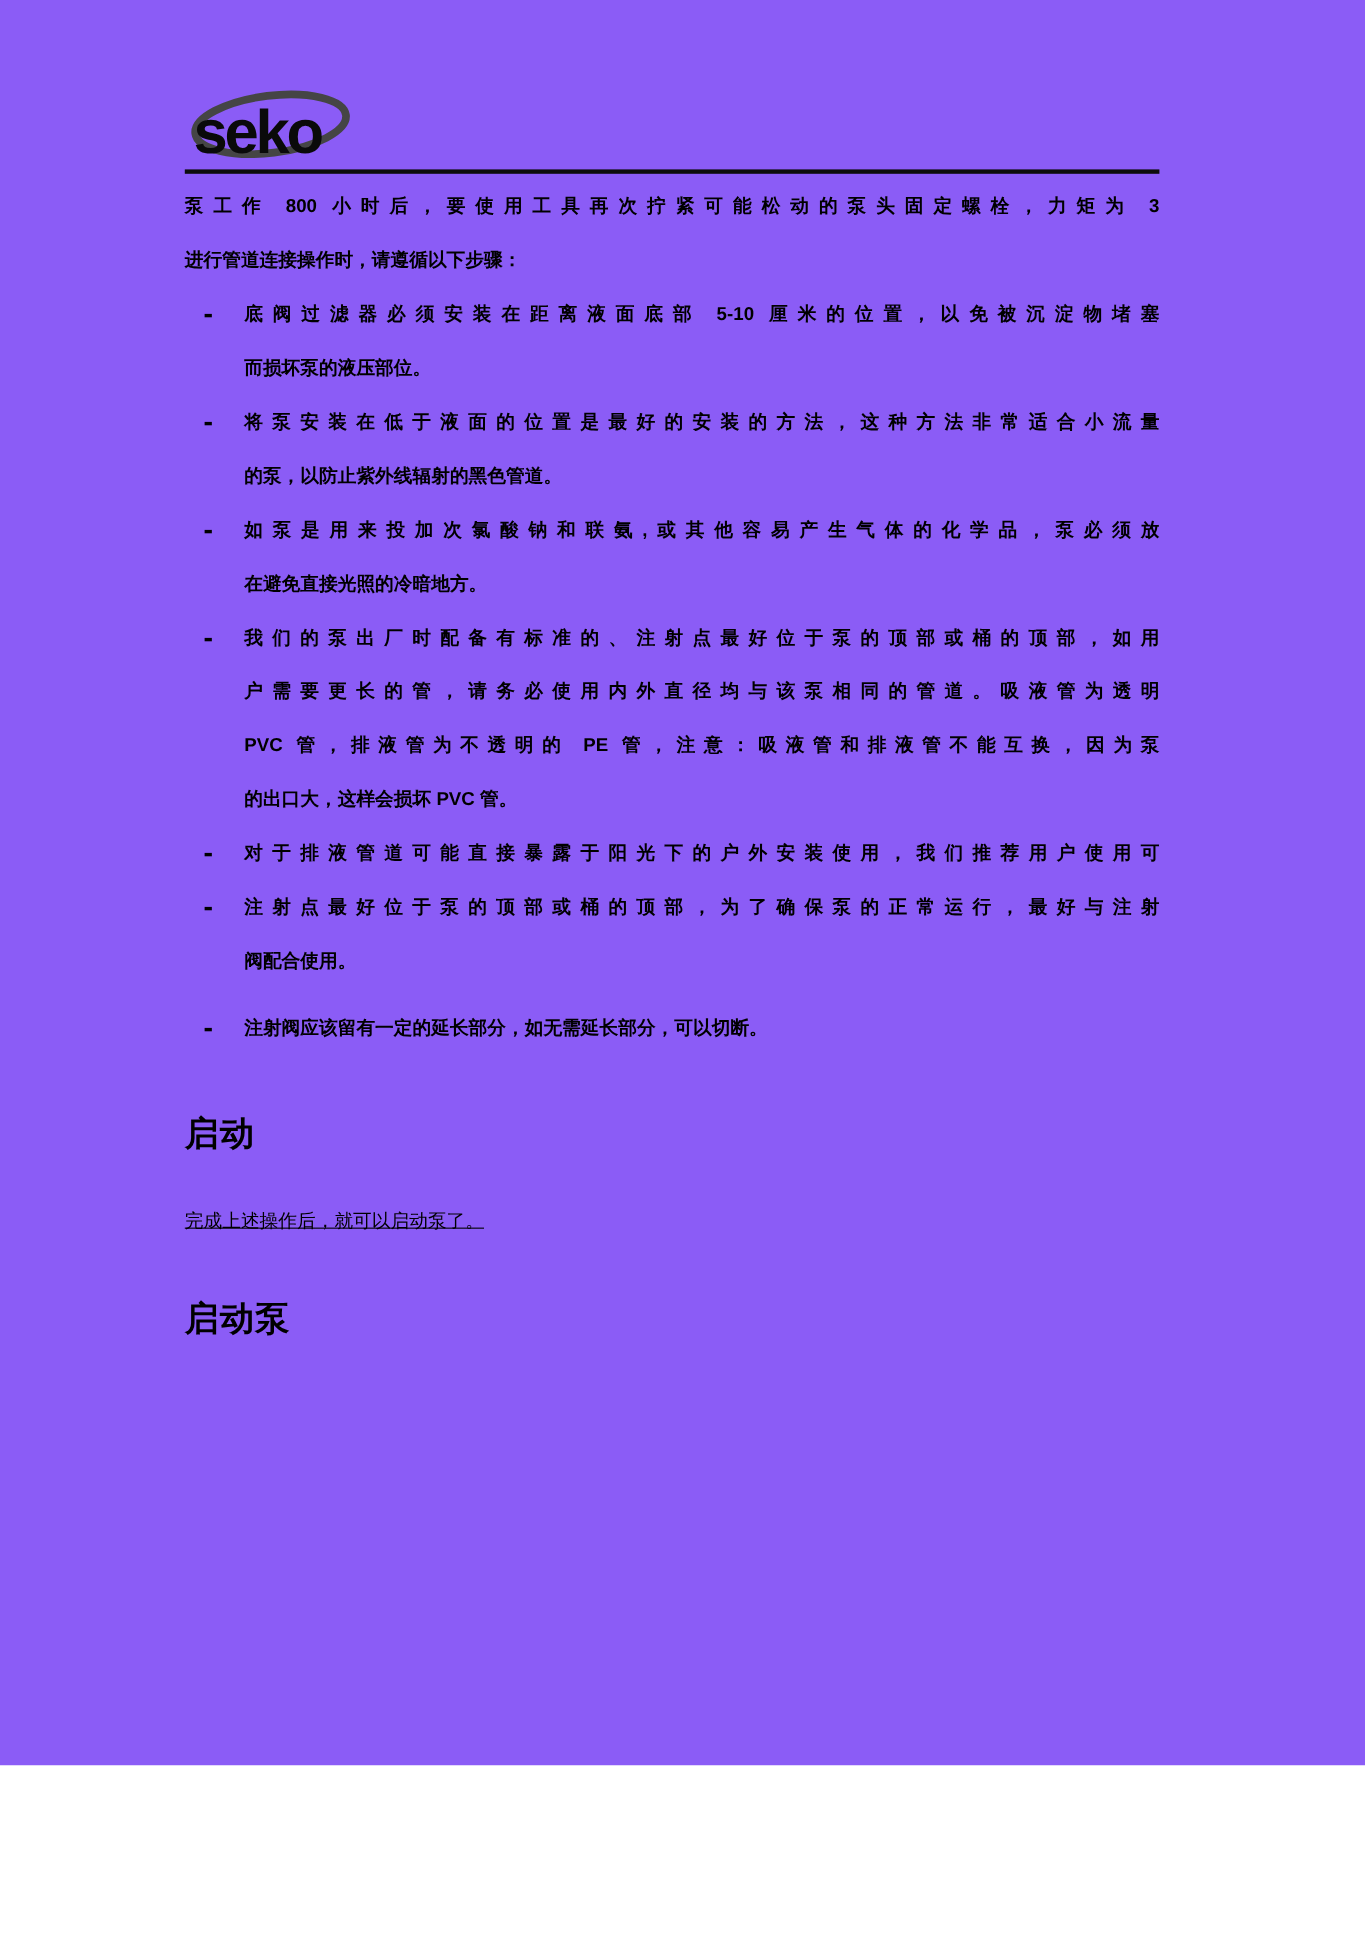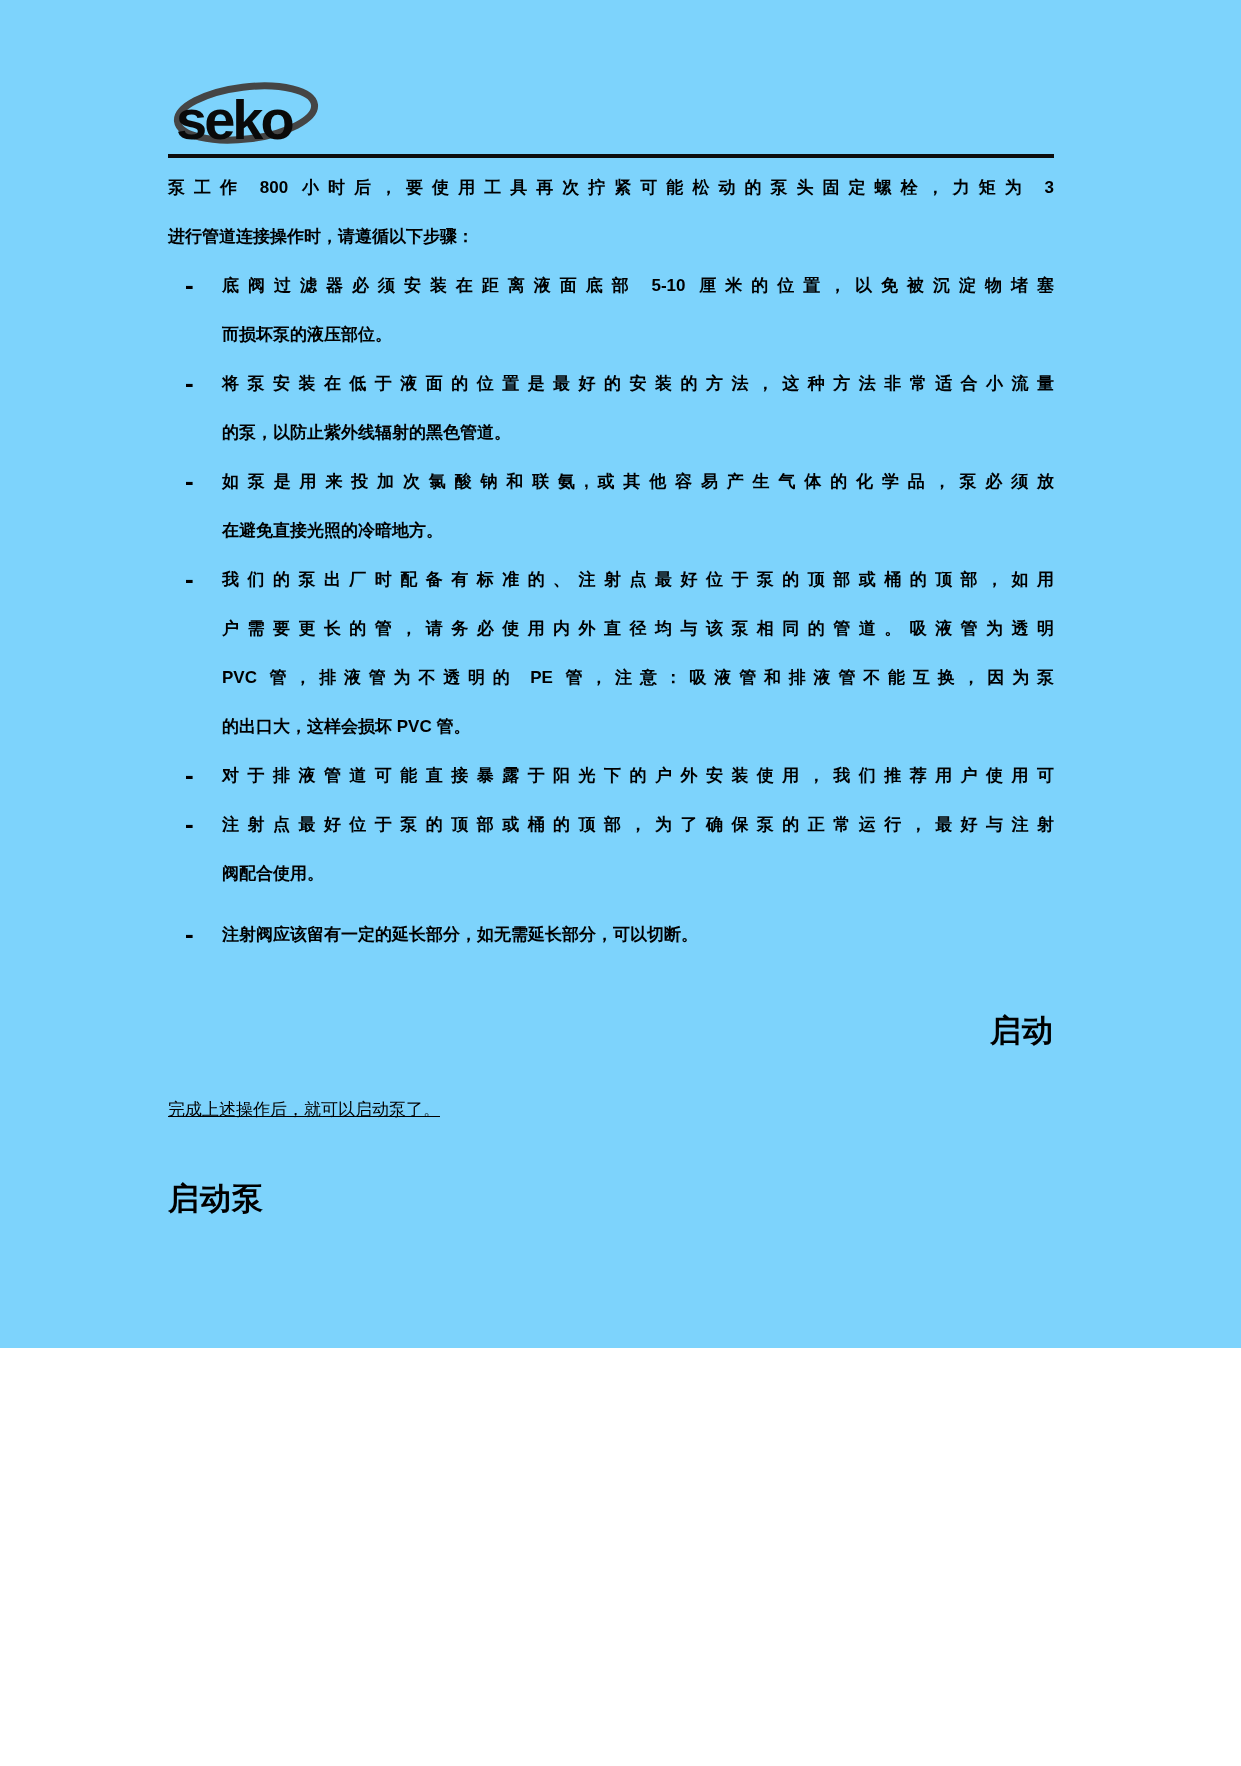--- a/index.html
+++ b/index.html
@@ -1,20 +1,20 @@
 <!DOCTYPE html>
 <html><head>
 <meta charset="utf-8">
 <style>
   html, body { margin: 0; padding: 0; background: #ffffff; }
   .page {
     position: relative;
     width: 1241px;
-    height: 1348px;
-    background: #7dd3fc;
+    height: 1605px;
+    background: #8b5cf6;
     overflow: hidden;
     font-family: "Liberation Sans", sans-serif;
     color: #000;
   }
   .content {
     position: absolute;
     left: 168px;
     top: 0;
     width: 886px;
   }
@@ -58,21 +58,21 @@
     line-height: 49px;
     font-weight: bold;
   }
   .bullet .blines { flex: 1 1 auto; min-width: 0; }
   .subsection-title {
     font-size: 31px;
     line-height: 44px;
     font-weight: bold;
     letter-spacing: 1px;
   }
-  .sec1-title { margin-top: 50px; text-align: right; }
+  .sec1-title { margin-top: 50px; }
   .sec1-para { margin-top: 32px; font-weight: normal; font-family: "Liberation Serif", serif; text-decoration: underline; }
   .sec2-title { margin-top: 43px; }
   .footer {
     position: absolute;
     top: 1630px;
     left: 1px;
     width: 1241px;
     height: 30px;
     font-family: "Liberation Serif", serif;
     font-size: 21px;

